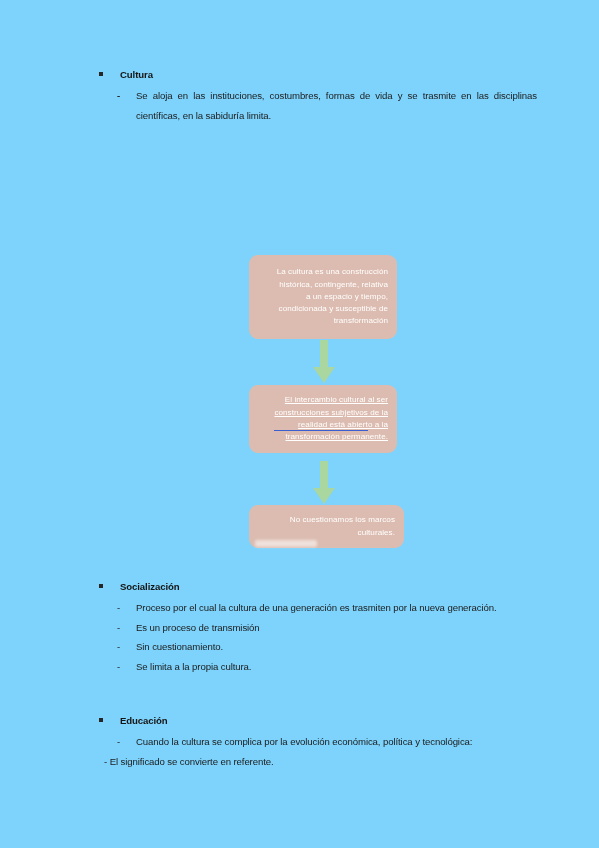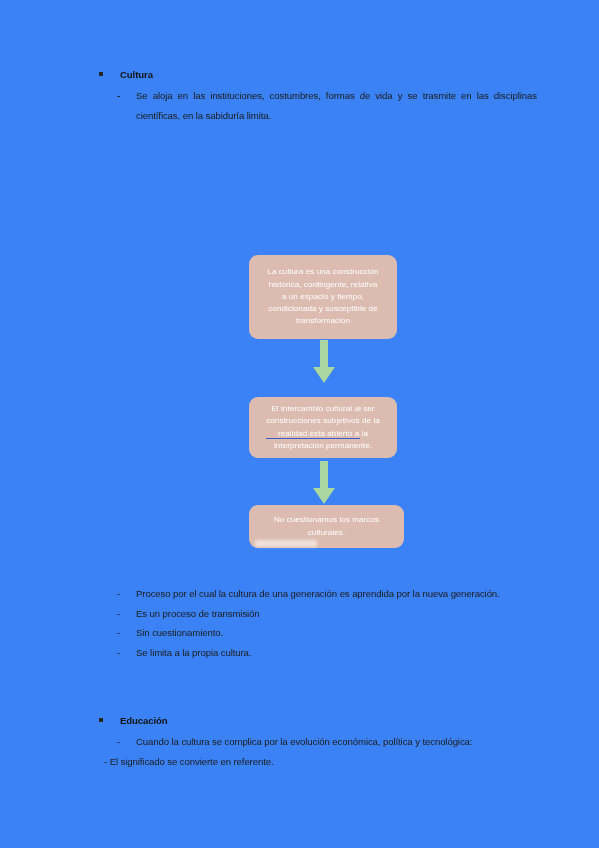--- a/index.html
+++ b/index.html
@@ -10,21 +10,21 @@
     background: #ffffff;
   }
   body {
     font-family: "Liberation Sans", sans-serif;
     color: #1a1a1a;
   }
   #page {
     position: relative;
     width: 599px;
     height: 848px;
-    background: #3b82f6;
+    background: #7dd3fc;
     overflow: hidden;
   }
 
   
   .section {
     position: absolute;
     left: 0;
     width: 599px;
   }
   .heading-row {
@@ -82,21 +82,21 @@
     pointer-events: none;
   }
   .flow-box {
     position: absolute;
     background: #dcbcb0;
     border-radius: 9px;
     color: #ffffff;
     font-size: 8.1px;
     line-height: 12.3px;
     letter-spacing: 0.05px;
-    text-align: center;
+    text-align: right;
     display: flex;
     align-items: center;
     justify-content: center;
     pointer-events: auto;
   }
   .flow-box .inner { padding: 0 9px; width: 100%; }
   .flow-box .line { display: block; }
   .grammar {
     border-bottom: 1.3px solid #3c5fd0;
     padding-bottom: 13px;
@@ -142,49 +142,53 @@
         <span class="line">transformación</span>
       </div>
     </div>
 
     <div class="flow-arrow" style="left:312px; top:340px; width:24px; height:44px;">
       <svg width="24" height="44" viewBox="0 0 24 44" aria-hidden="true">
         <polygon points="8,0 16,0 16,27 23,27 12,43 1,27 8,27" fill="#aad79f"></polygon>
       </svg>
     </div>
 
-    <div class="flow-box" style="left:249px; top:397px; width:148px; height:61px;">
+    <div class="flow-box" style="left:249px; top:385px; width:148px; height:68px;text-decoration:underline;">
       <div class="inner">
         <span class="line">El intercambio cultural al ser</span>
         <span class="line"><span class="grammar">construcciones subjetivos</span><span> de la</span></span>
         <span class="line">realidad está abierto a la</span>
-        <span class="line">interpretación permanente.</span>
+        <span class="line">transformación permanente.</span>
       </div>
     </div>
 
     <div class="flow-arrow" style="left:312px; top:461px; width:24px; height:44px;">
       <svg width="24" height="44" viewBox="0 0 24 44" aria-hidden="true">
         <polygon points="8,0 16,0 16,27 23,27 12,43 1,27 8,27" fill="#aad79f"></polygon>
       </svg>
     </div>
 
     <div class="flow-box" style="left:249px; top:505px; width:155px; height:43px;">
       <div class="inner">
         <span class="line">No cuestionamos los marcos</span>
         <span class="line">culturales.</span>
       </div>
       <span class="smudge" style="left:6px; bottom:1px; width:62px; height:7px;"></span>
     </div>
 
   </div>
 
   <div class="section" style="top:580px;">
+    <div class="heading-row">
+      <span class="sq-bullet"></span>
+      <span>Socialización</span>
+    </div>
     <div class="item-row justify" style="margin-top:4px;">
       <span class="dash">-</span>
-      <span class="txt">Proceso por el cual la cultura de una generación es aprendida por la nueva generación.</span>
+      <span class="txt">Proceso por el cual la cultura de una generación es trasmiten por la nueva generación.</span>
     </div>
     <div class="item-row">
       <span class="dash">-</span>
       <span class="txt">Es un proceso de transmisión</span>
     </div>
     <div class="item-row">
       <span class="dash">-</span>
       <span class="txt">Sin cuestionamiento.</span>
     </div>
     <div class="item-row">

